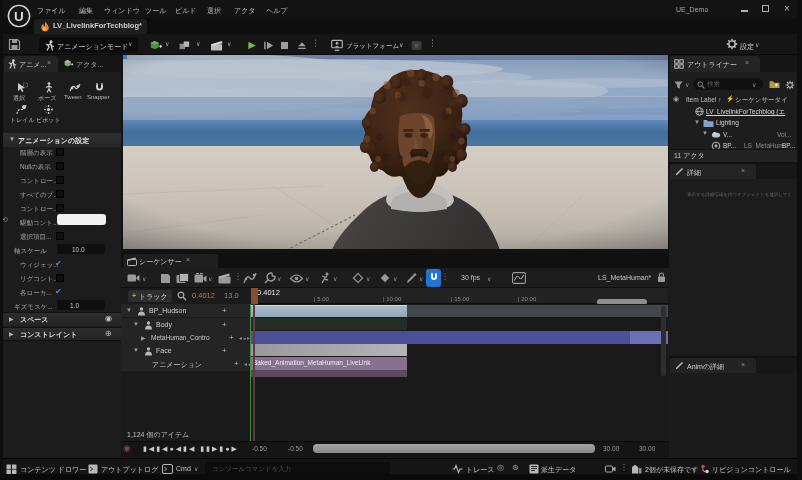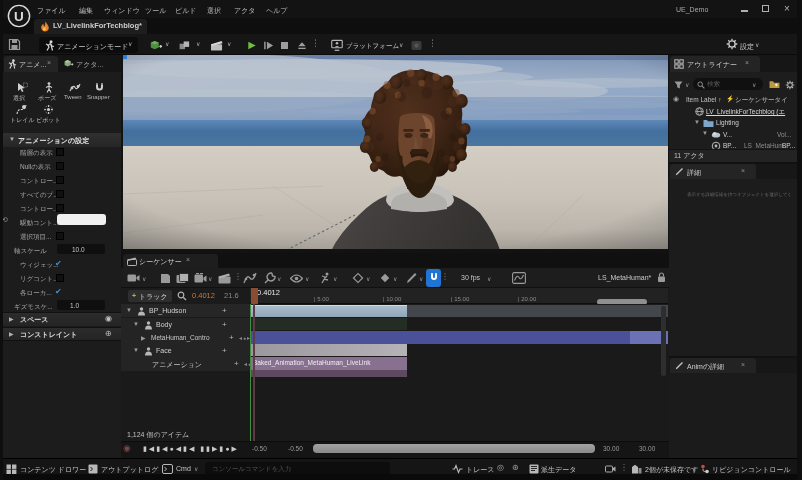--- a/index.html
+++ b/index.html
@@ -438,21 +438,21 @@
 
 <div class="abs" style="left:121px;top:288px;width:129px;height:16px;background:#1b1b1b;"></div>
 <div class="abs" style="left:128px;top:290px;width:44px;height:12px;background:#2e2e2e;border-radius:2px;"></div>
 <div class="txt" style="left:132px;top:292px;font-size:7px;color:#8fc63f;font-weight:bold;">+</div>
 <div class="txt" style="left:139px;top:292px;font-size:7px;color:#d8d8d8;">トラック</div>
 <svg class="abs" style="left:177px;top:291px;" width="10" height="10" viewBox="0 0 10 10">
     <circle cx="4" cy="4" r="2.8" fill="none" stroke="#b0b0b0" stroke-width="1.2"></circle>
     <path d="M6.2 6.2 L9 9" stroke="#b0b0b0" stroke-width="1.3"></path>
   </svg>
 <div class="txt" style="left:192px;top:291px;font-size:7.5px;color:#c77b3a;">0.4012</div>
-<div class="txt" style="left:224px;top:291px;font-size:7.5px;color:#8a8a8a;">21.6</div>
+<div class="txt" style="left:224px;top:291px;font-size:7.5px;color:#8a8a8a;">13.0</div>
 
 <div class="abs" style="left:250px;top:288px;width:418px;height:16px;background:#222222;border-bottom:1px solid #0e0e0e;"></div>
 <div class="txt" style="left:257px;top:288px;font-size:7.5px;color:#e8e8e8;">0.4012</div>
 <div class="abs" style="left:251px;top:288px;width:7px;height:16px;background:#8a4d33;"></div>
 <div class="txt" style="left:314px;top:296px;font-size:6px;color:#8a8a8a;">| 5.00</div>
 <div class="txt" style="left:383px;top:296px;font-size:6px;color:#8a8a8a;">| 10.00</div>
 <div class="txt" style="left:451px;top:296px;font-size:6px;color:#8a8a8a;">| 15.00</div>
 <div class="txt" style="left:518px;top:296px;font-size:6px;color:#8a8a8a;">| 20.00</div>
 <div class="abs" style="left:597px;top:299px;width:50px;height:6px;background:#8f8f8f;border-radius:3px;"></div>
 

